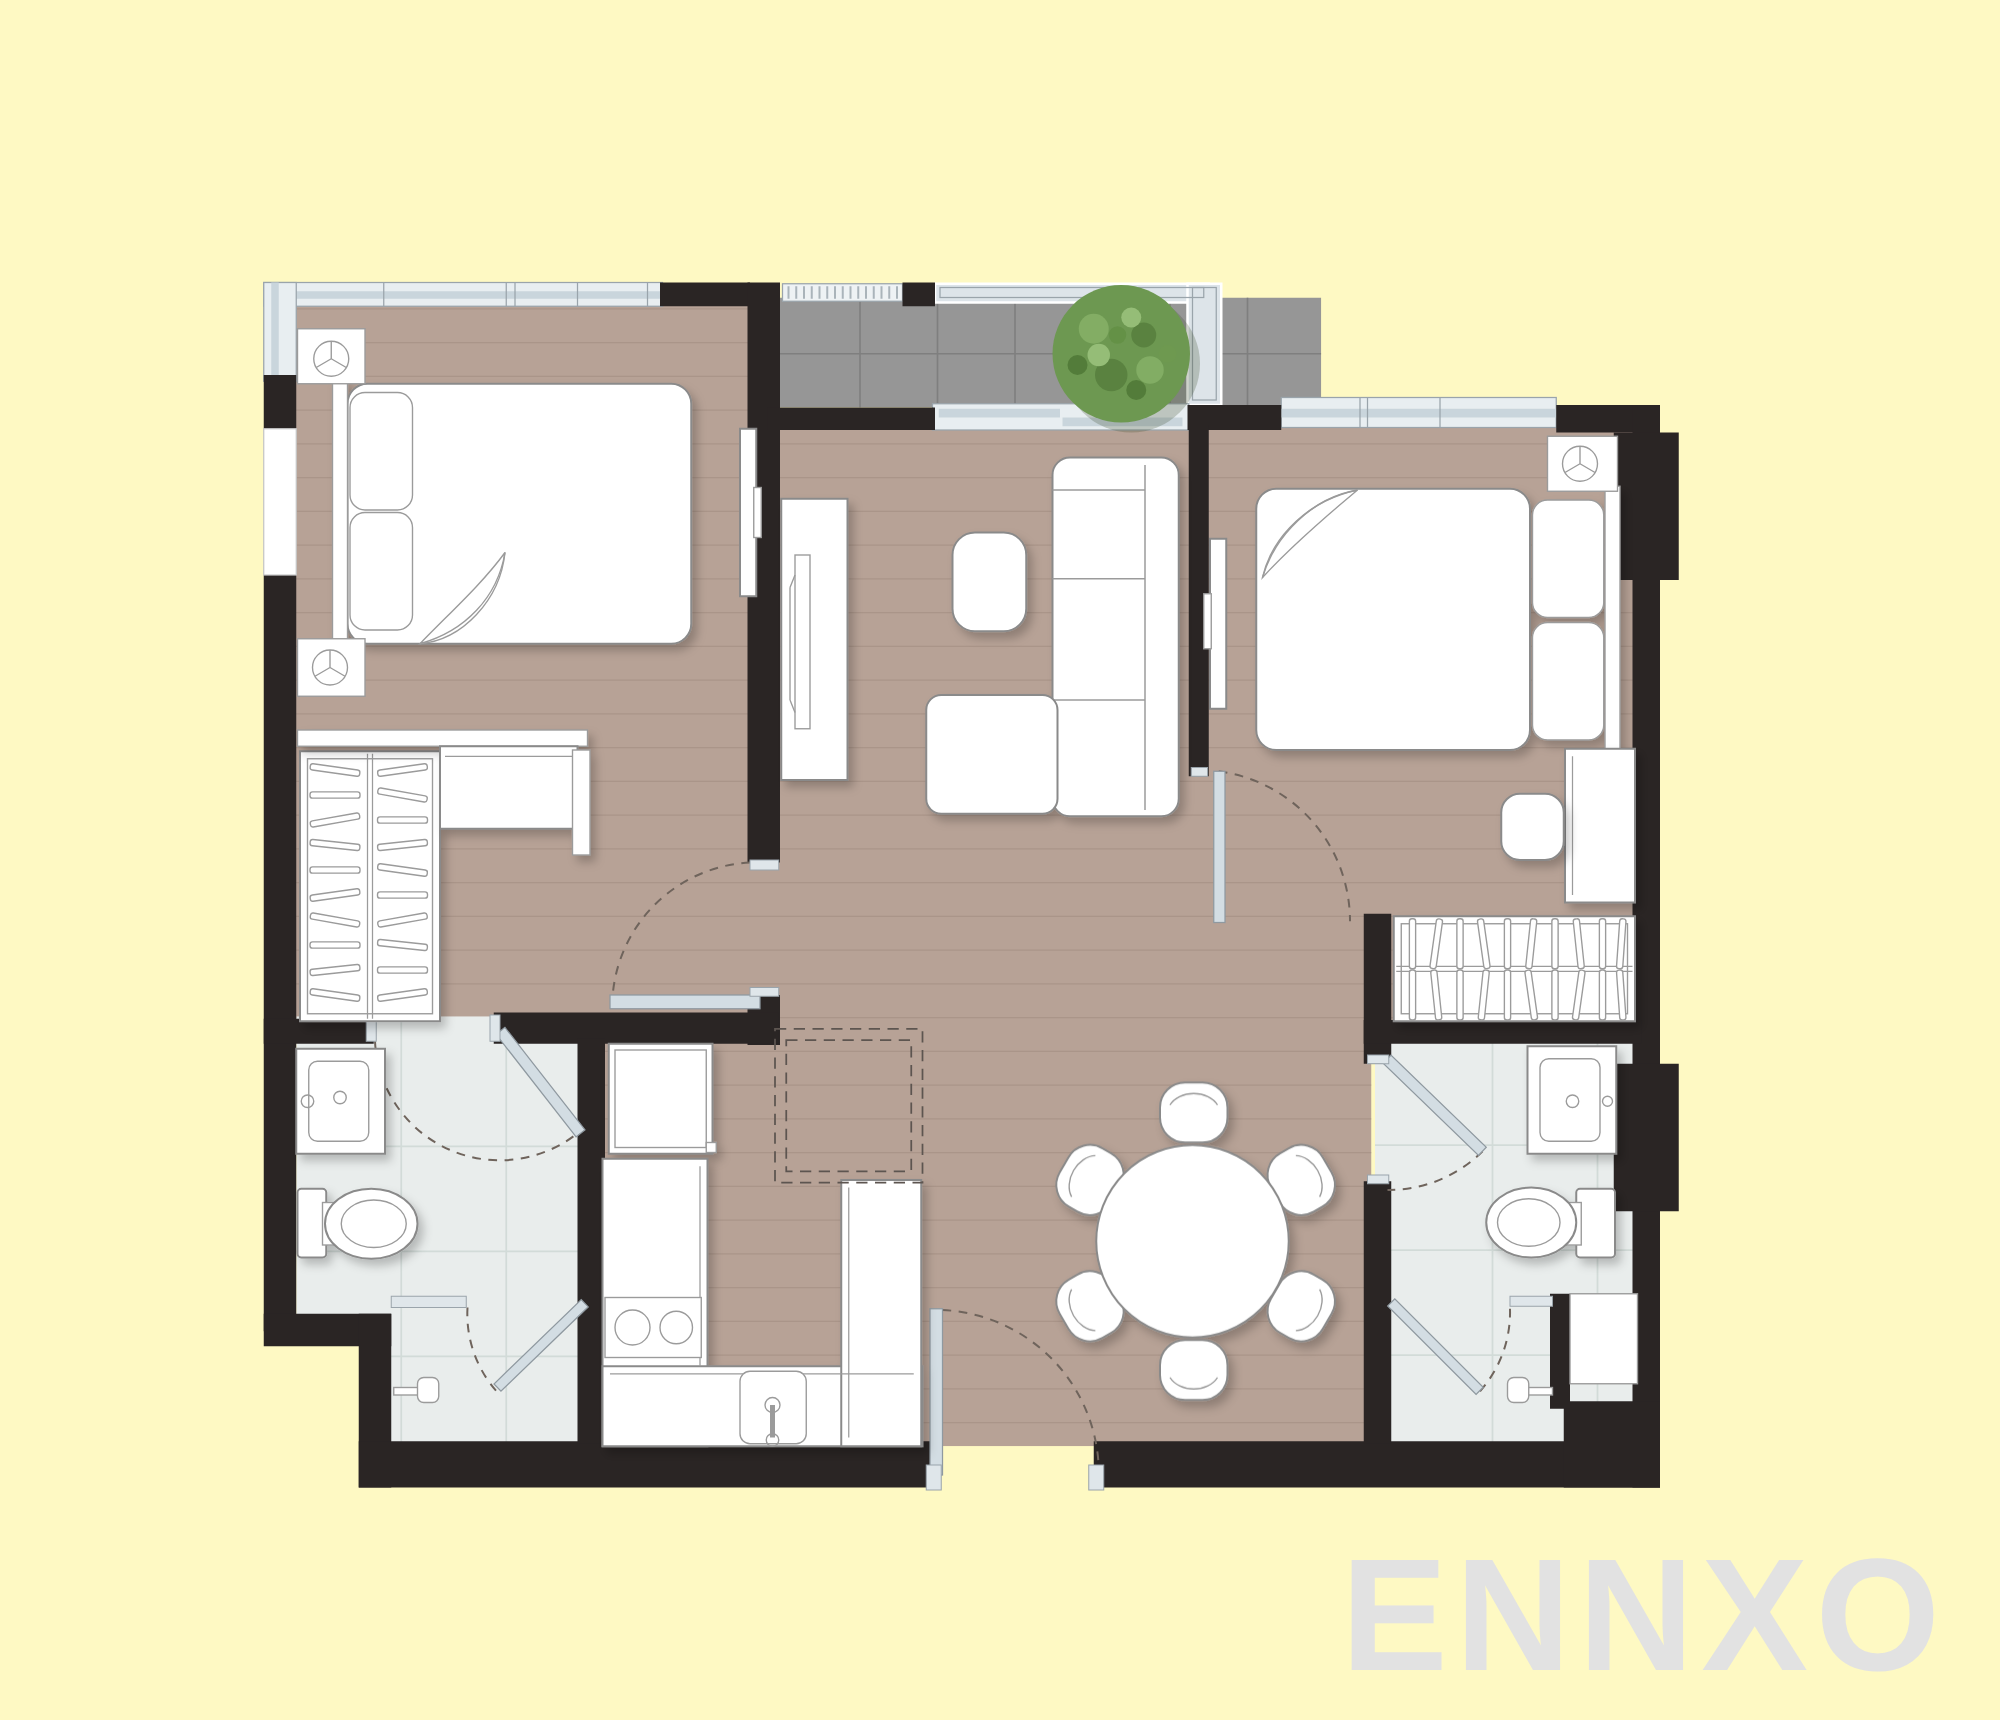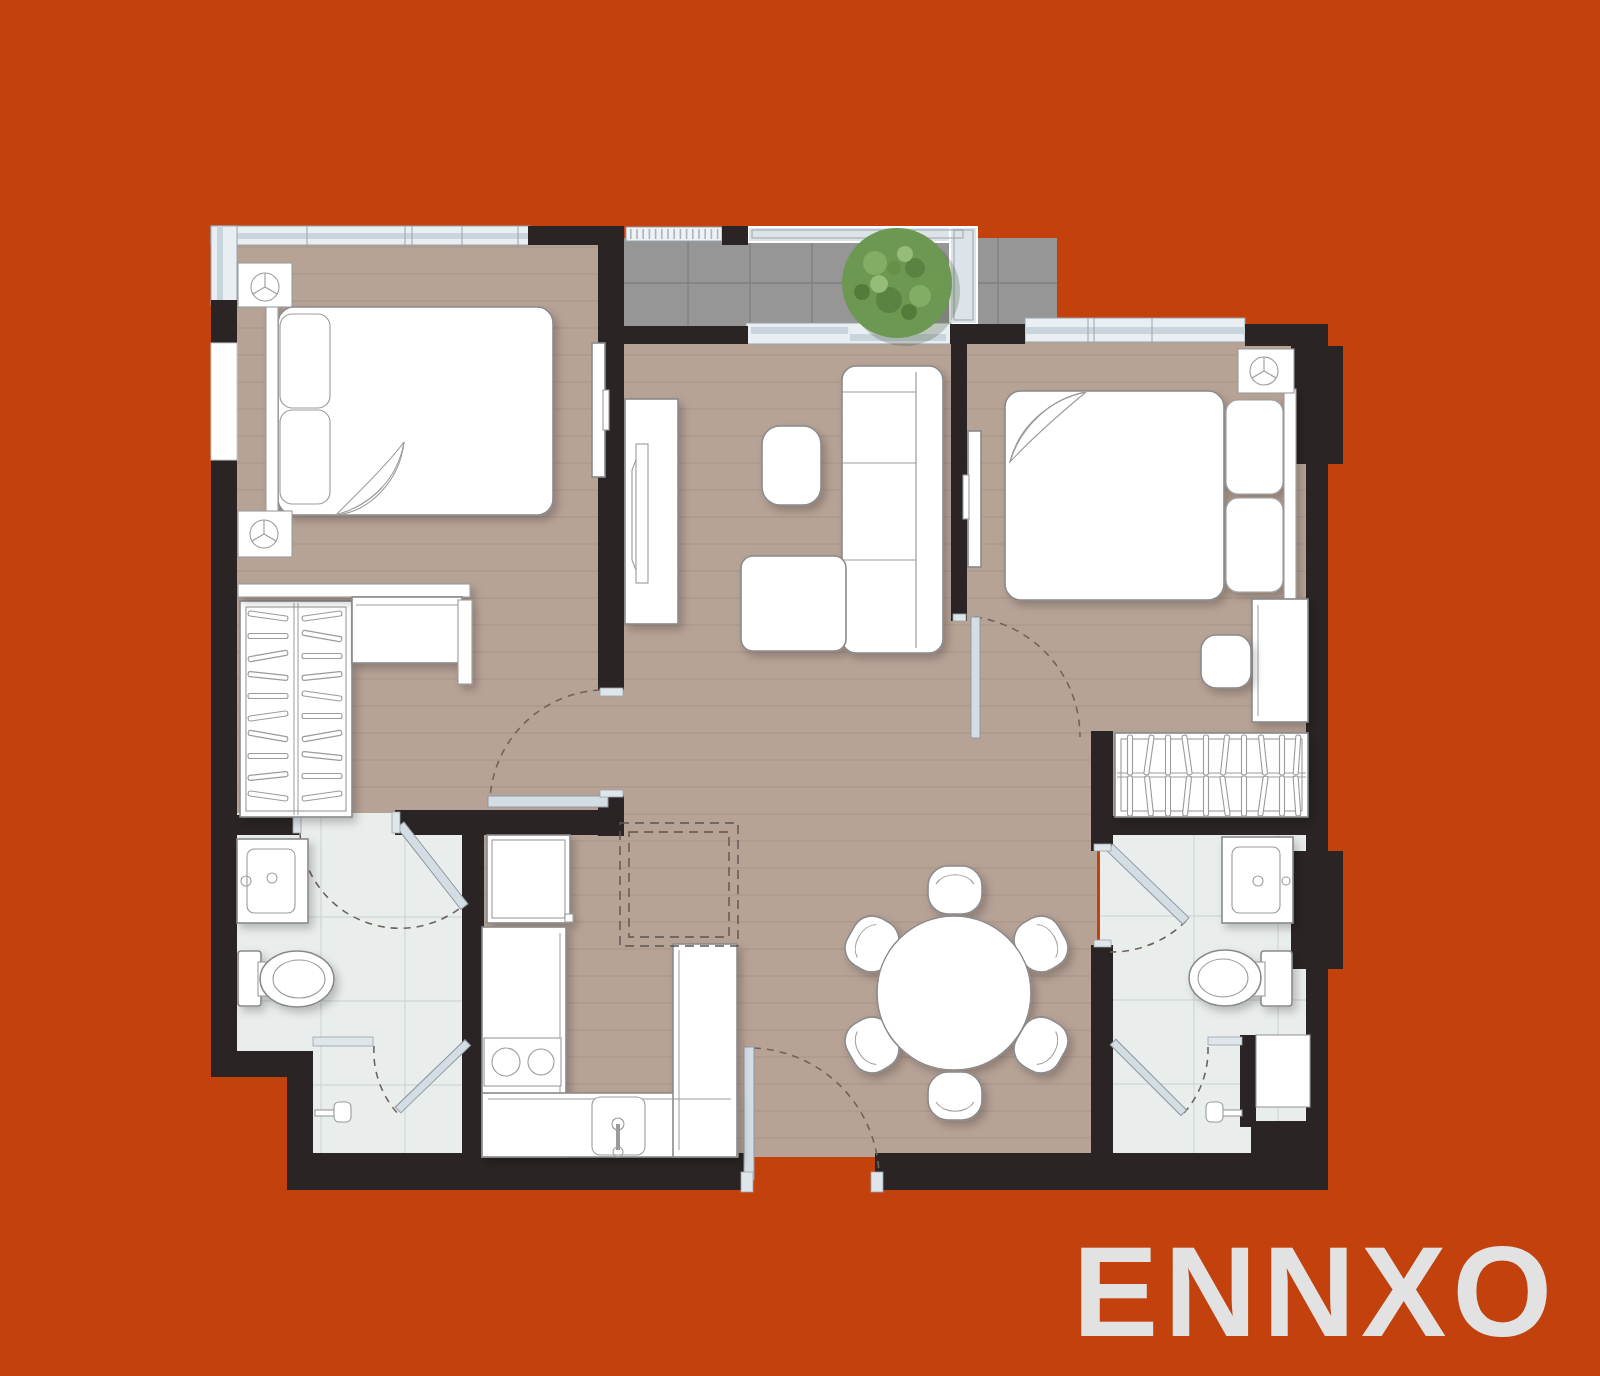--- a/index.html
+++ b/index.html
@@ -1,16 +1,16 @@
 <!DOCTYPE html>
 <html><head>
 <meta charset="utf-8">
 <style>
   html,body{margin:0;padding:0;background:#ffffff;}
-  .stage{width:1600px;height:1376px;position:relative;background:#c2410c;}
+  .stage{width:1600px;height:1376px;position:relative;background:#fef9c3;}
   svg{display:block;width:1600px;height:1376px;}
   text{font-family:"Liberation Sans","DejaVu Sans",sans-serif;}
   .furn{fill:#ffffff;stroke:#8a8a8a;stroke-width:1.6;}
   .furn2{fill:#ffffff;stroke:#9b9b9b;stroke-width:1.1;}
   .ln{fill:none;stroke:#9b9b9b;stroke-width:1.1;}
   .leaf{fill:#d3dde3;stroke:#8f99a0;stroke-width:1;}
   .jamb{fill:#dfe6ea;stroke:#9aa4ab;stroke-width:0.8;}
   .swing{fill:none;stroke-dasharray:7 6;stroke-width:1.6;}
   .glassband{fill:#e8eef1;stroke:#9aa4ab;stroke-width:1;}
   .glasscore{fill:#c9d5dc;stroke:none;}

